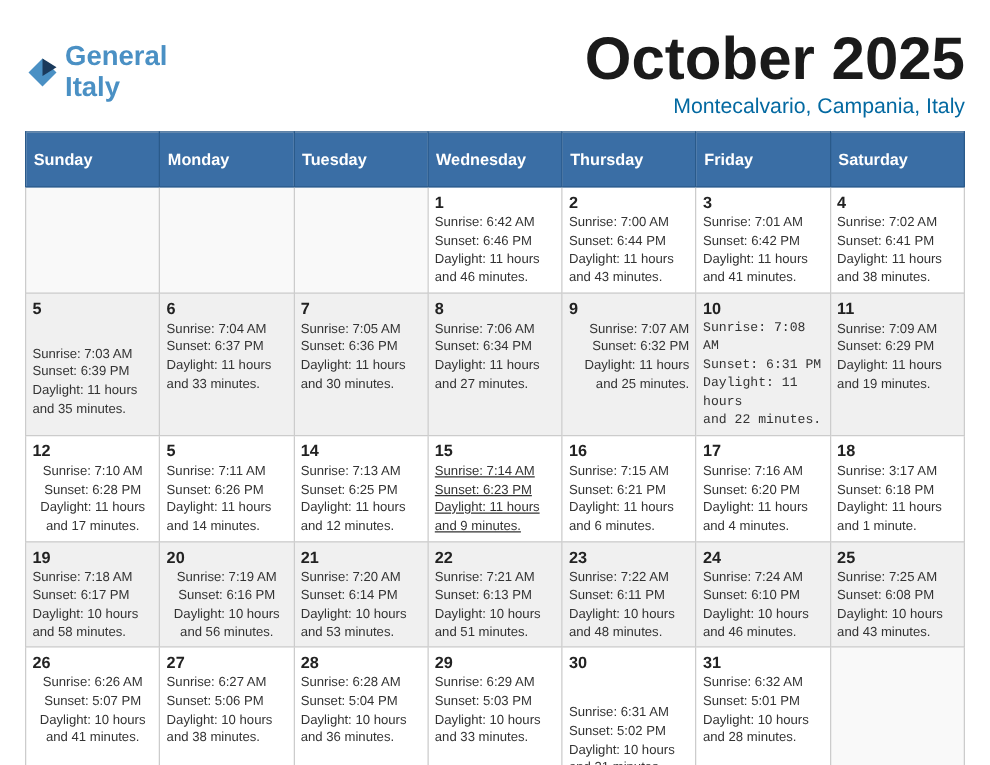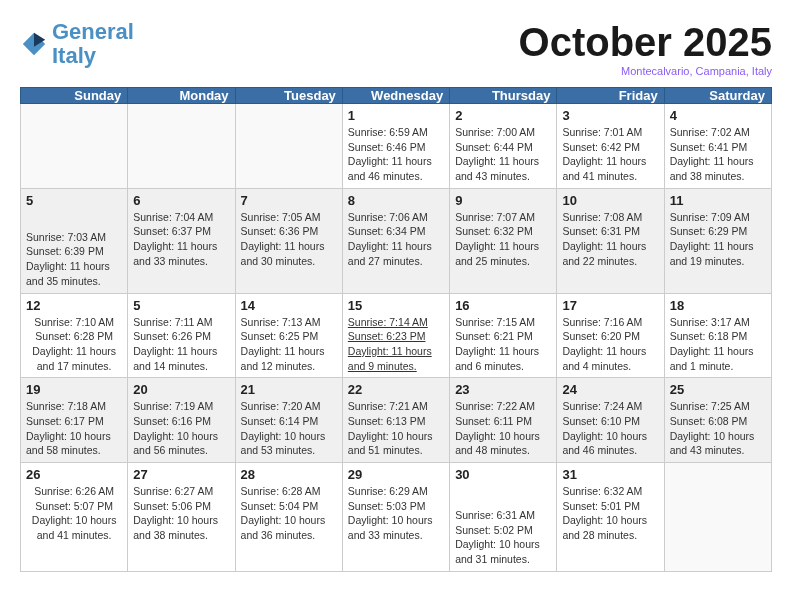--- a/index.html
+++ b/index.html
@@ -6,21 +6,21 @@
     body {
       font-family: Arial, sans-serif;
       background: #fff;
       width: 792px;
       min-height: 612px;
       padding: 20px;
     }
     .header {
       display: flex;
       justify-content: space-between;
-      align-items: flex-start;
+      align-items: center;
       margin-bottom: 10px;
     }
     .logo {
       display: flex;
       align-items: center;
     }
     .logo-text {
       font-size: 22px;
       font-weight: bold;
       color: #1a3a5c;
@@ -31,38 +31,38 @@
     }
     .logo-icon {
       width: 28px;
       height: 28px;
       margin-right: 4px;
     }
     .title-section {
       text-align: right;
     }
     .month-title {
-      font-size: 40px;
+      font-size: 48px;
       font-weight: bold;
       color: #1a1a1a;
     }
     .location {
-      font-size: 11px;
-      color: #8b5cf6;
+      font-size: 17px;
+      color: #0369a1;
     }
     .calendar {
       width: 100%;
       border-collapse: collapse;
       border: 1px solid #ccc;
     }
     .calendar th {
       background-color: #3a6ea5;
       color: white;
-      text-align: right;
-      padding: 0 6px;
+      text-align: left;
+      padding: 14px 6px;
       font-size: 13px;
       border: 1px solid #2a5a8a;
     }
     .calendar td {
       border: 1px solid #ccc;
       vertical-align: top;
       padding: 4px 5px;
       width: calc(100% / 7);
       min-height: 90px;
       font-size: 11px;
@@ -118,21 +118,21 @@
         <th>Saturday</th>
       </tr>
   </thead>
   <tbody id="calendar-body">
   <tr>
         <td class="empty"></td>
         <td class="empty"></td>
         <td class="empty"></td>
         <td>
           <div class="day-num">1</div>
-          <div class="day-info" style="white-space: pre-line;">Sunrise: 6:59 AM
+          <div class="day-info" style="white-space: pre-line;">Sunrise: 6:42 AM
 Sunset: 6:46 PM
 Daylight: 11 hours
 and 46 minutes.</div>
         </td>
         <td>
           <div class="day-num">2</div>
           <div class="day-info" style="white-space: pre-line;">Sunrise: 7:00 AM
 Sunset: 6:44 PM
 Daylight: 11 hours
 and 43 minutes.</div>
@@ -176,28 +176,28 @@
         </td>
         <td>
           <div class="day-num">8</div>
           <div class="day-info" style="white-space: pre-line;">Sunrise: 7:06 AM
 Sunset: 6:34 PM
 Daylight: 11 hours
 and 27 minutes.</div>
         </td>
         <td>
           <div class="day-num">9</div>
-          <div class="day-info" style="white-space: pre-line;">Sunrise: 7:07 AM
+          <div class="day-info" style="white-space: pre-line; text-align: right;">Sunrise: 7:07 AM
 Sunset: 6:32 PM
 Daylight: 11 hours
 and 25 minutes.</div>
         </td>
         <td>
           <div class="day-num">10</div>
-          <div class="day-info" style="white-space: pre-line;">Sunrise: 7:08 AM
+          <div class="day-info" style="white-space: pre-line; font-family: Liberation Mono, monospace;">Sunrise: 7:08 AM
 Sunset: 6:31 PM
 Daylight: 11 hours
 and 22 minutes.</div>
         </td>
         <td>
           <div class="day-num">11</div>
           <div class="day-info" style="white-space: pre-line;">Sunrise: 7:09 AM
 Sunset: 6:29 PM
 Daylight: 11 hours
 and 19 minutes.</div>
@@ -257,21 +257,21 @@
       <tr class="row-shaded">
         <td>
           <div class="day-num">19</div>
           <div class="day-info" style="white-space: pre-line;">Sunrise: 7:18 AM
 Sunset: 6:17 PM
 Daylight: 10 hours
 and 58 minutes.</div>
         </td>
         <td>
           <div class="day-num">20</div>
-          <div class="day-info" style="white-space: pre-line;">Sunrise: 7:19 AM
+          <div class="day-info" style="white-space: pre-line; text-align: center;">Sunrise: 7:19 AM
 Sunset: 6:16 PM
 Daylight: 10 hours
 and 56 minutes.</div>
         </td>
         <td>
           <div class="day-num">21</div>
           <div class="day-info" style="white-space: pre-line;">Sunrise: 7:20 AM
 Sunset: 6:14 PM
 Daylight: 10 hours
 and 53 minutes.</div>

